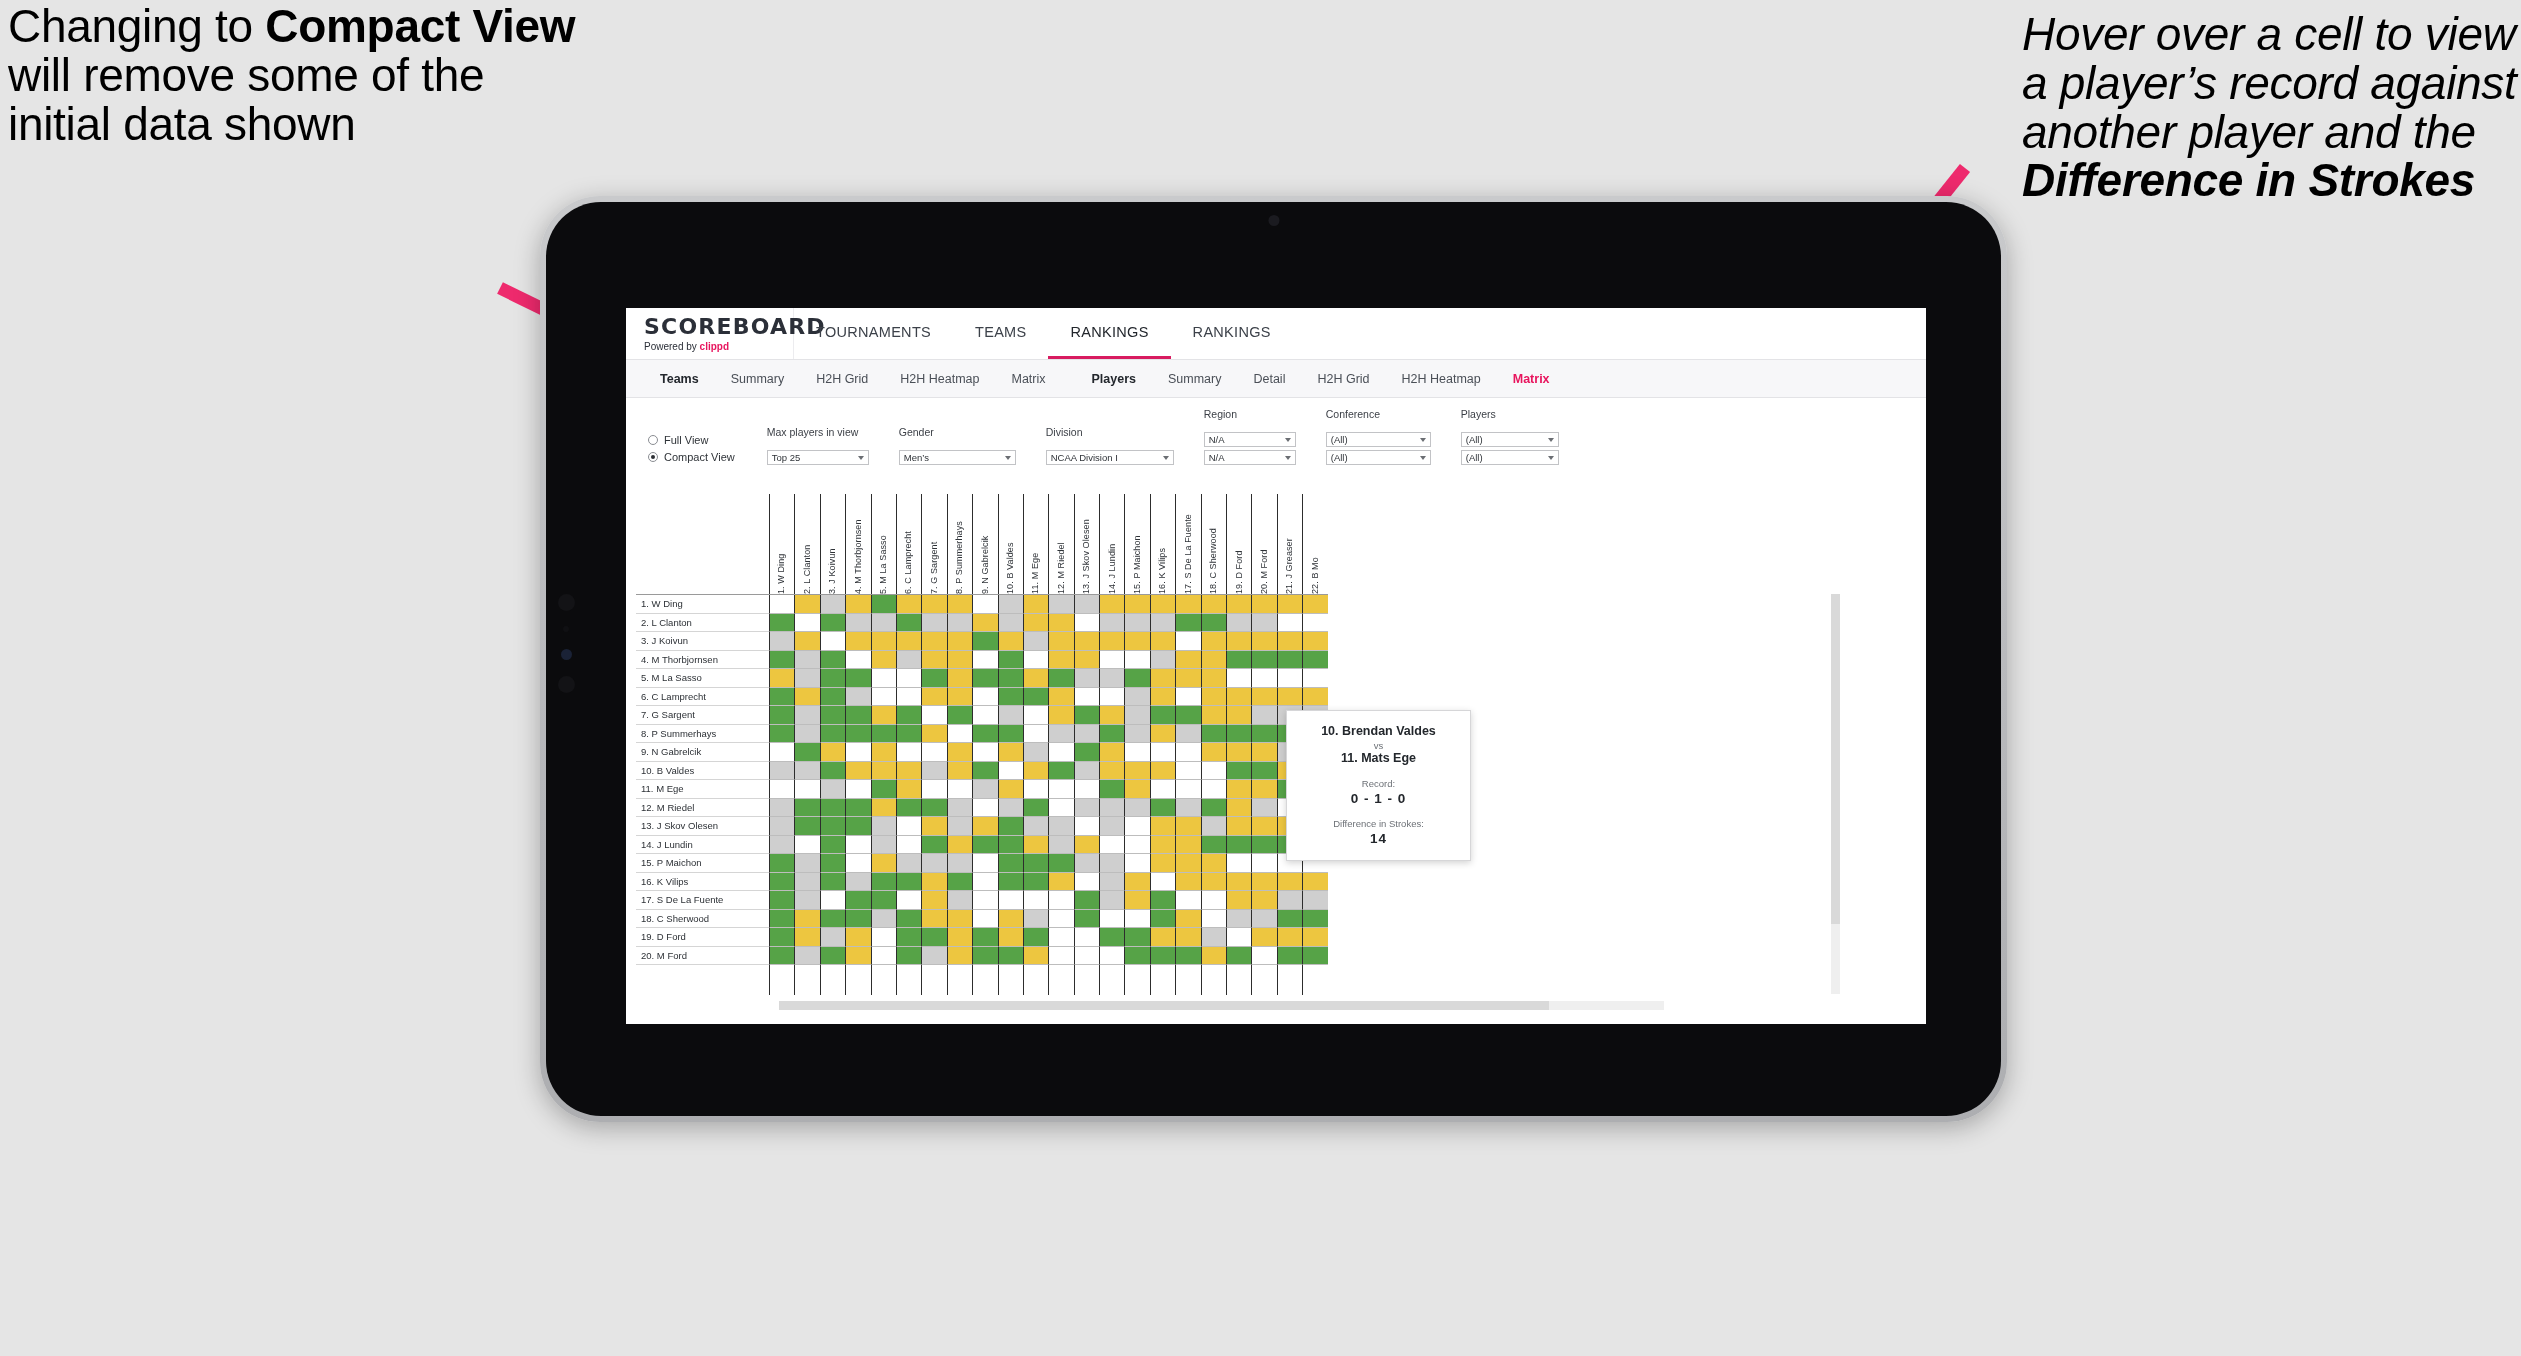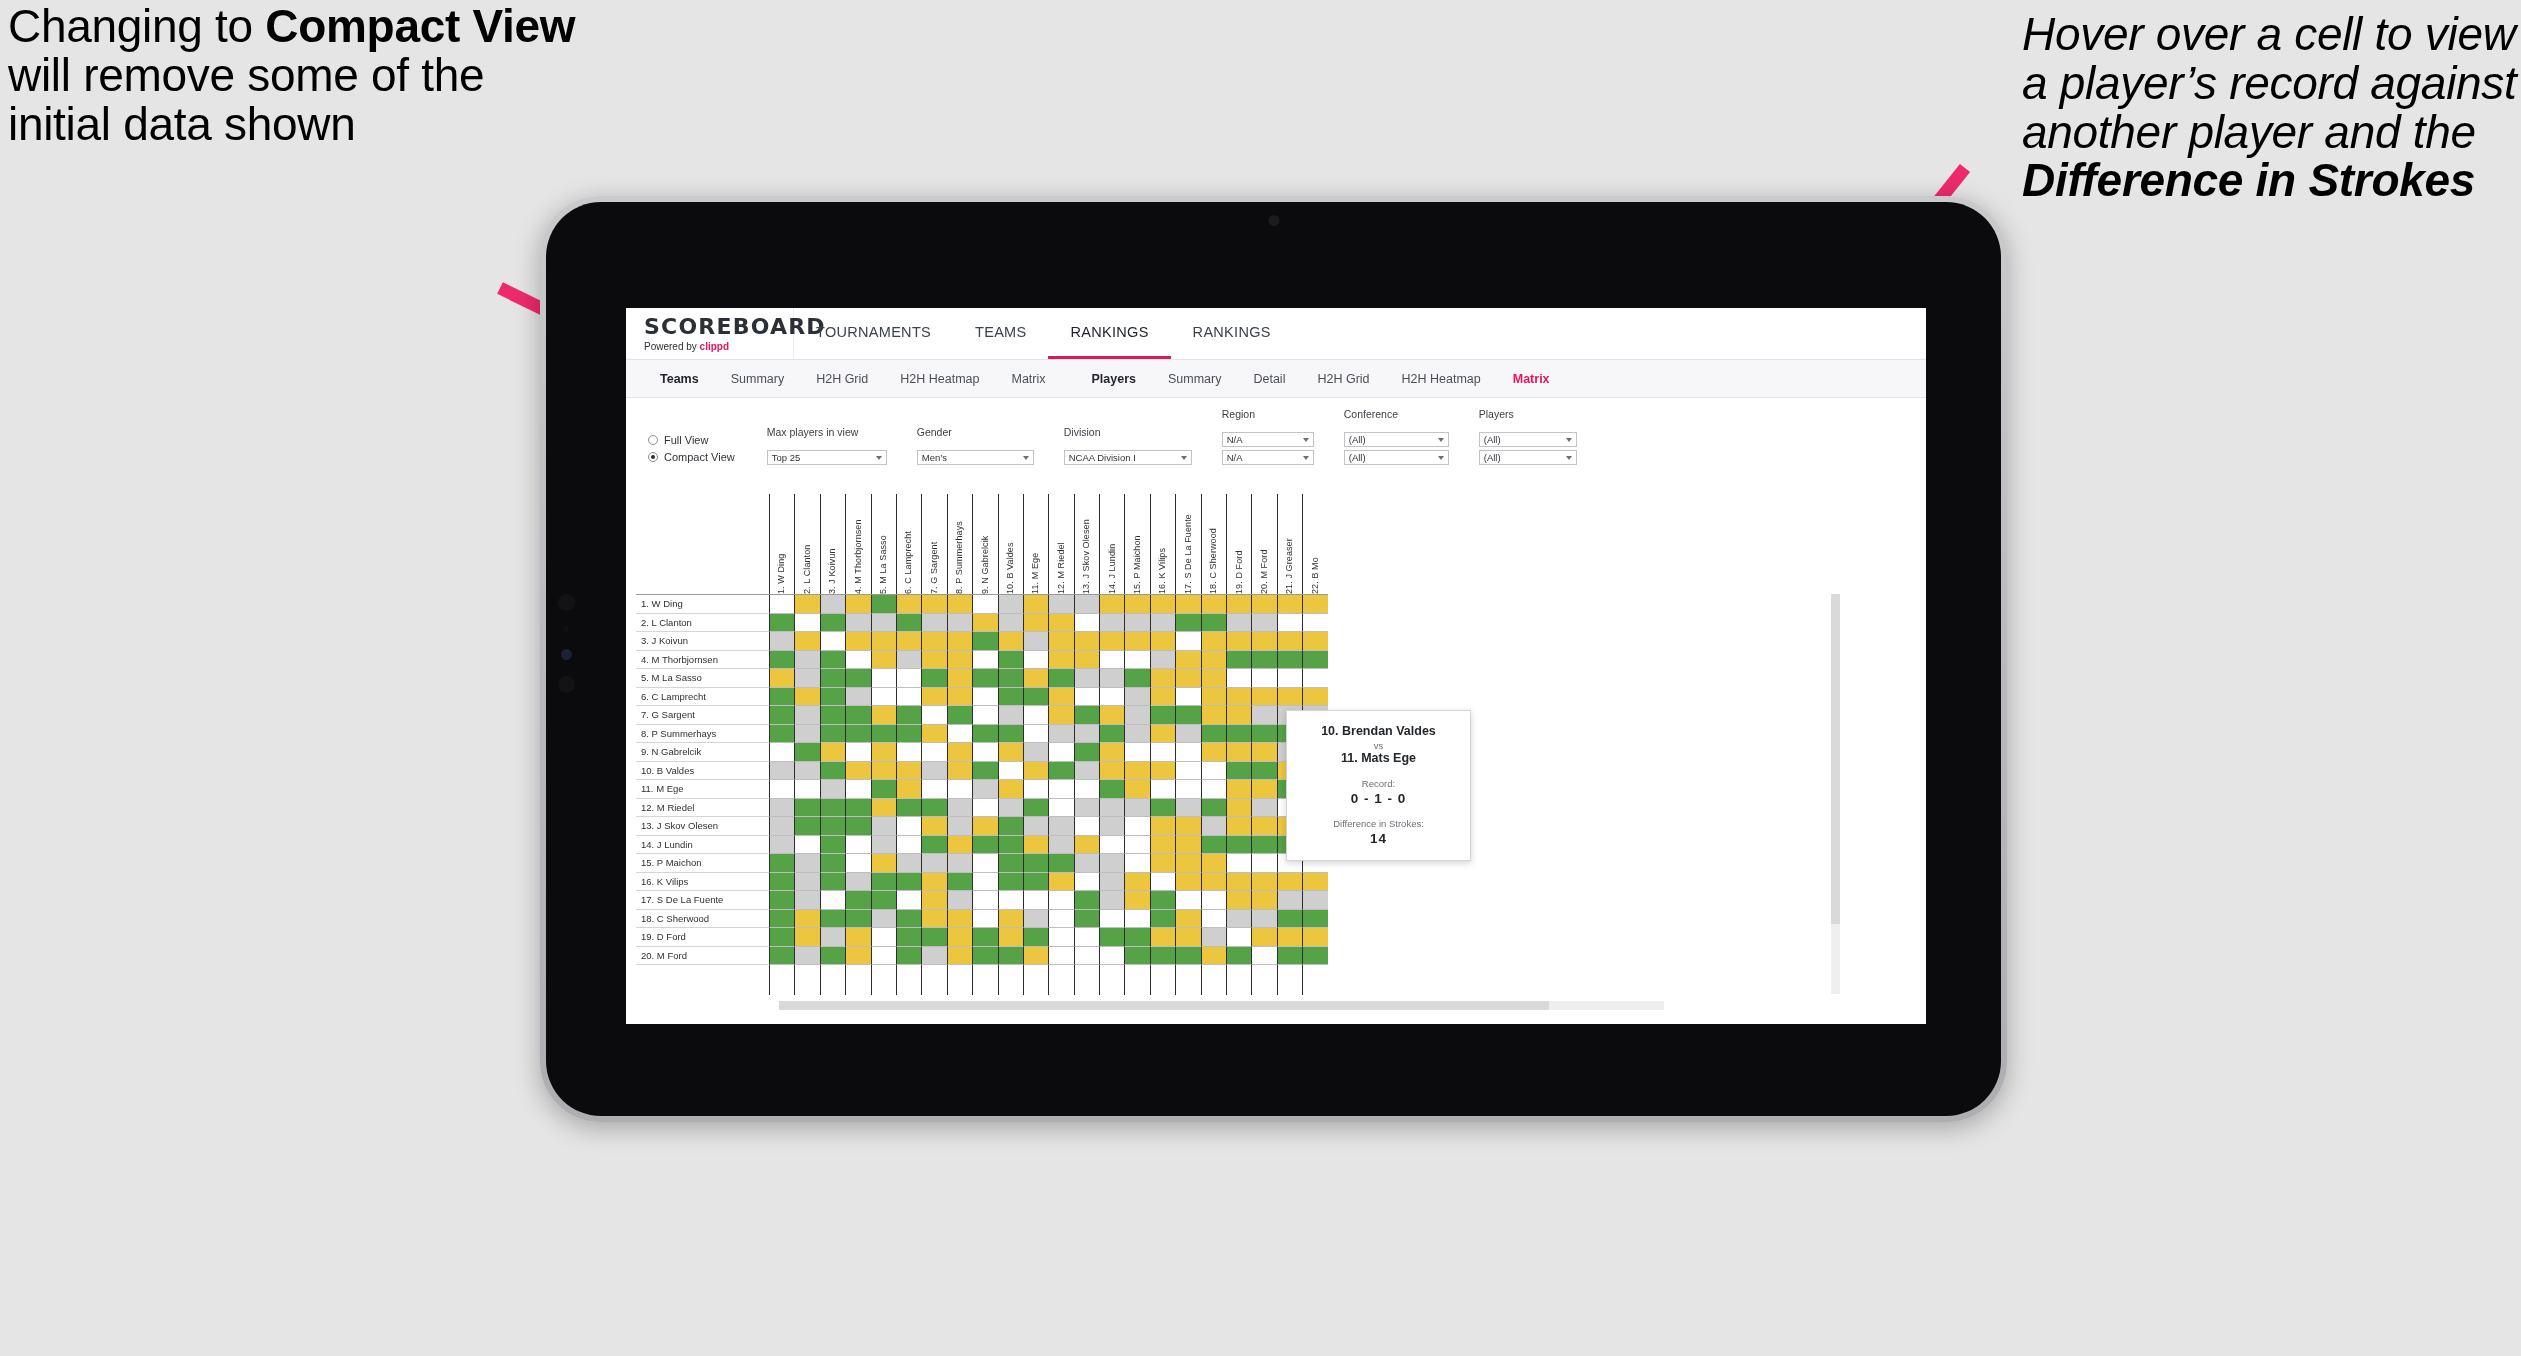--- a/index.html
+++ b/index.html
@@ -87,21 +87,21 @@
   .filter-col { padding-right:14px; }
   .filter-label { font-size:10.5px; color:#3b3f46; margin-bottom:12px; white-space:nowrap; }
   .select {
     height:15px; border:1px solid #c2c3c6; background:#fff;
     font-size:9.5px; color:#2f3338; display:flex; align-items:center;
     padding:0 4px; position:relative; cursor:pointer; margin-bottom:3px;
   }
   .select .caret { position:absolute; right:4px; top:50%; transform:translateY(-50%);
                    border-left:3px solid transparent; border-right:3px solid transparent;
                    border-top:4px solid #6b6e73; }
-  .sel-w1 { width:120px; } .sel-w2 { width:117px; } .sel-w3 { width:128px; }
+  .sel-w1 { width:102px; } .sel-w2 { width:117px; } .sel-w3 { width:128px; }
   .sel-w4 { width:92px; }  .sel-w5 { width:105px; } .sel-w6 { width:98px; }
 
   
   #radio-col { padding:2px 16px 0 12px; }
   .radio-row { display:flex; align-items:center; gap:6px; margin-bottom:5px; cursor:pointer; }
   .radio { width:10px; height:10px; border:1px solid #8a8d92; border-radius:50%;
            background:#fff; position:relative; flex:none; }
   .radio.on::after { content:""; position:absolute; left:2px; top:2px; width:4px; height:4px;
                      border-radius:50%; background:#2c2f34; }
   .radio-label { font-size:11px; color:#2f3338; white-space:nowrap; }

